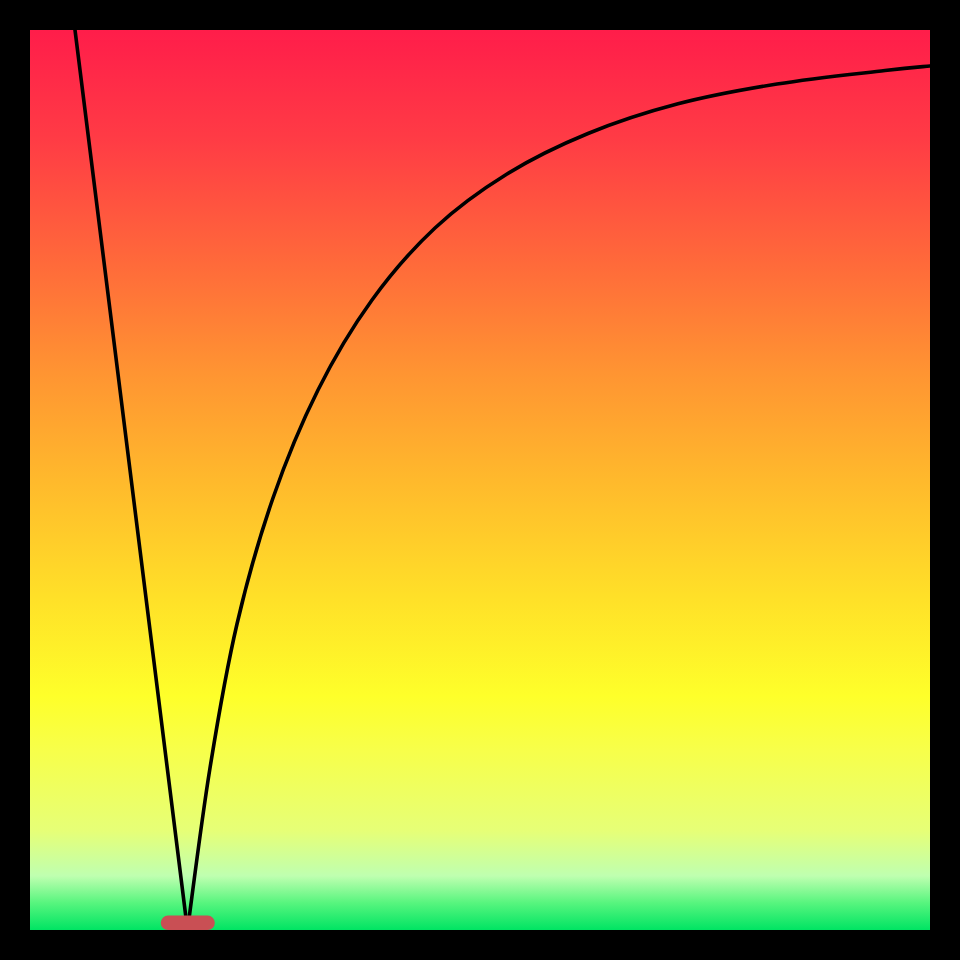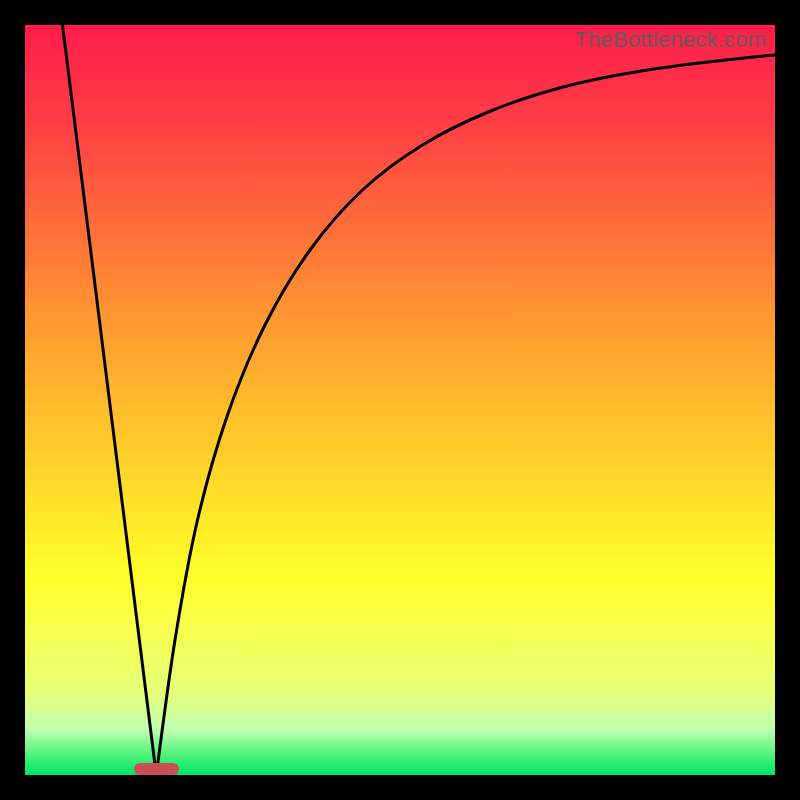--- a/index.html
+++ b/index.html
@@ -57,20 +57,19 @@
     height: 12px;
     border-radius: 6px;
     background: #c94f54;
   }
 </style>
 </head>
 <body>
 
 <div class="outer">
   <div class="plot">
-    <div class="watermark">TheBottleneck.com</div>
     <svg id="curve-svg" width="750" height="750">
         <path d="M 37.5 0 L 131.25 750" fill="none" stroke="#000" stroke-width="3" stroke-linecap="round"></path>
         <path d="M 131.25 750 C 134.625 725.7, 142.575 660.9, 150 615 C 157.425 569.1, 163.05 535.5, 172.5 495 C 181.95 454.5, 190.35 425.1, 202.5 390 C 214.65 354.9, 225.15 329.7, 240 300 C 254.85 270.3, 267.45 249.3, 285 225 C 302.55 200.7, 317.25 183.9, 337.5 165 C 357.75 146.1, 374.55 134.175, 397.5 120 C 420.45 105.825, 439.35 96.78, 465 86.25 C 490.65 75.72, 511.65 68.925, 540 61.5 C 568.35 54.075, 591.45 49.995, 622.5 45 C 653.55 40.005, 689.55 36.45, 712.5 33.75 C 735.45 31.05, 743.25 30.675, 750 30" fill="none" stroke="#000" stroke-width="3" stroke-linecap="round"></path>
       </svg>
     <div id="marker" class="marker" style="left: 108.75px; width: 45px; bottom: 0px; background: rgb(201, 79, 84);"></div>
   </div>
 </div>
 
 </body></html>

